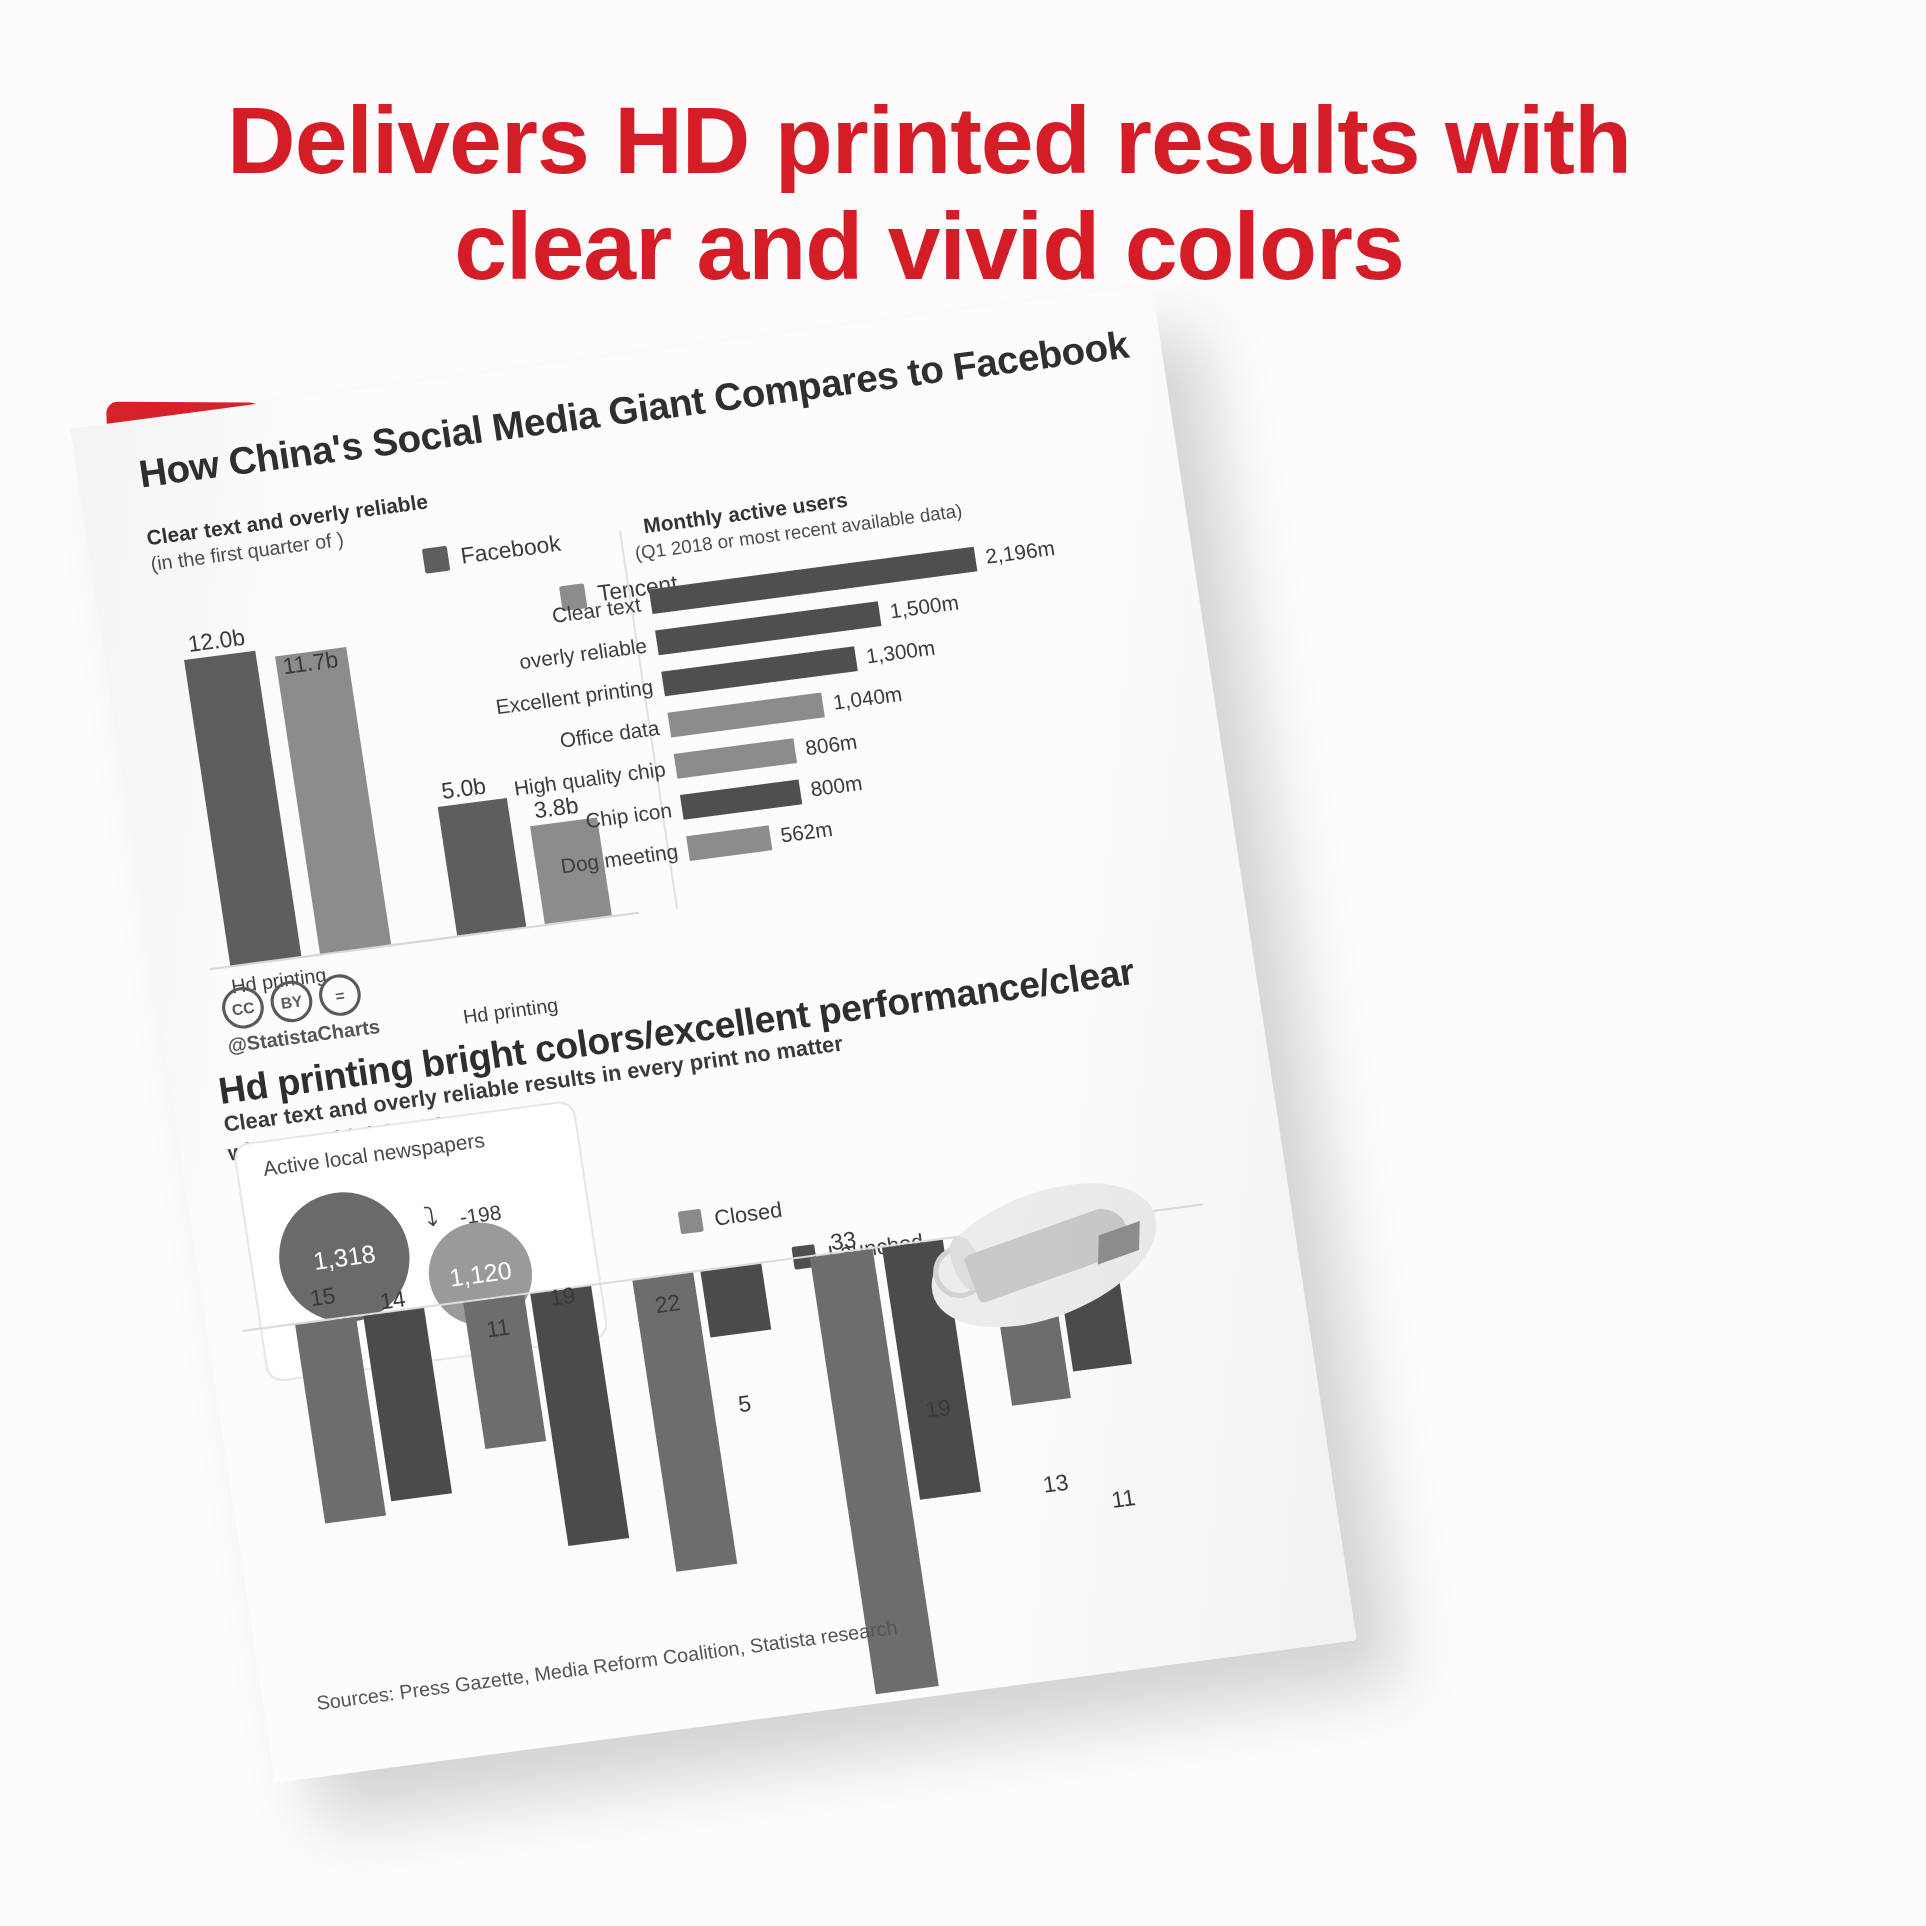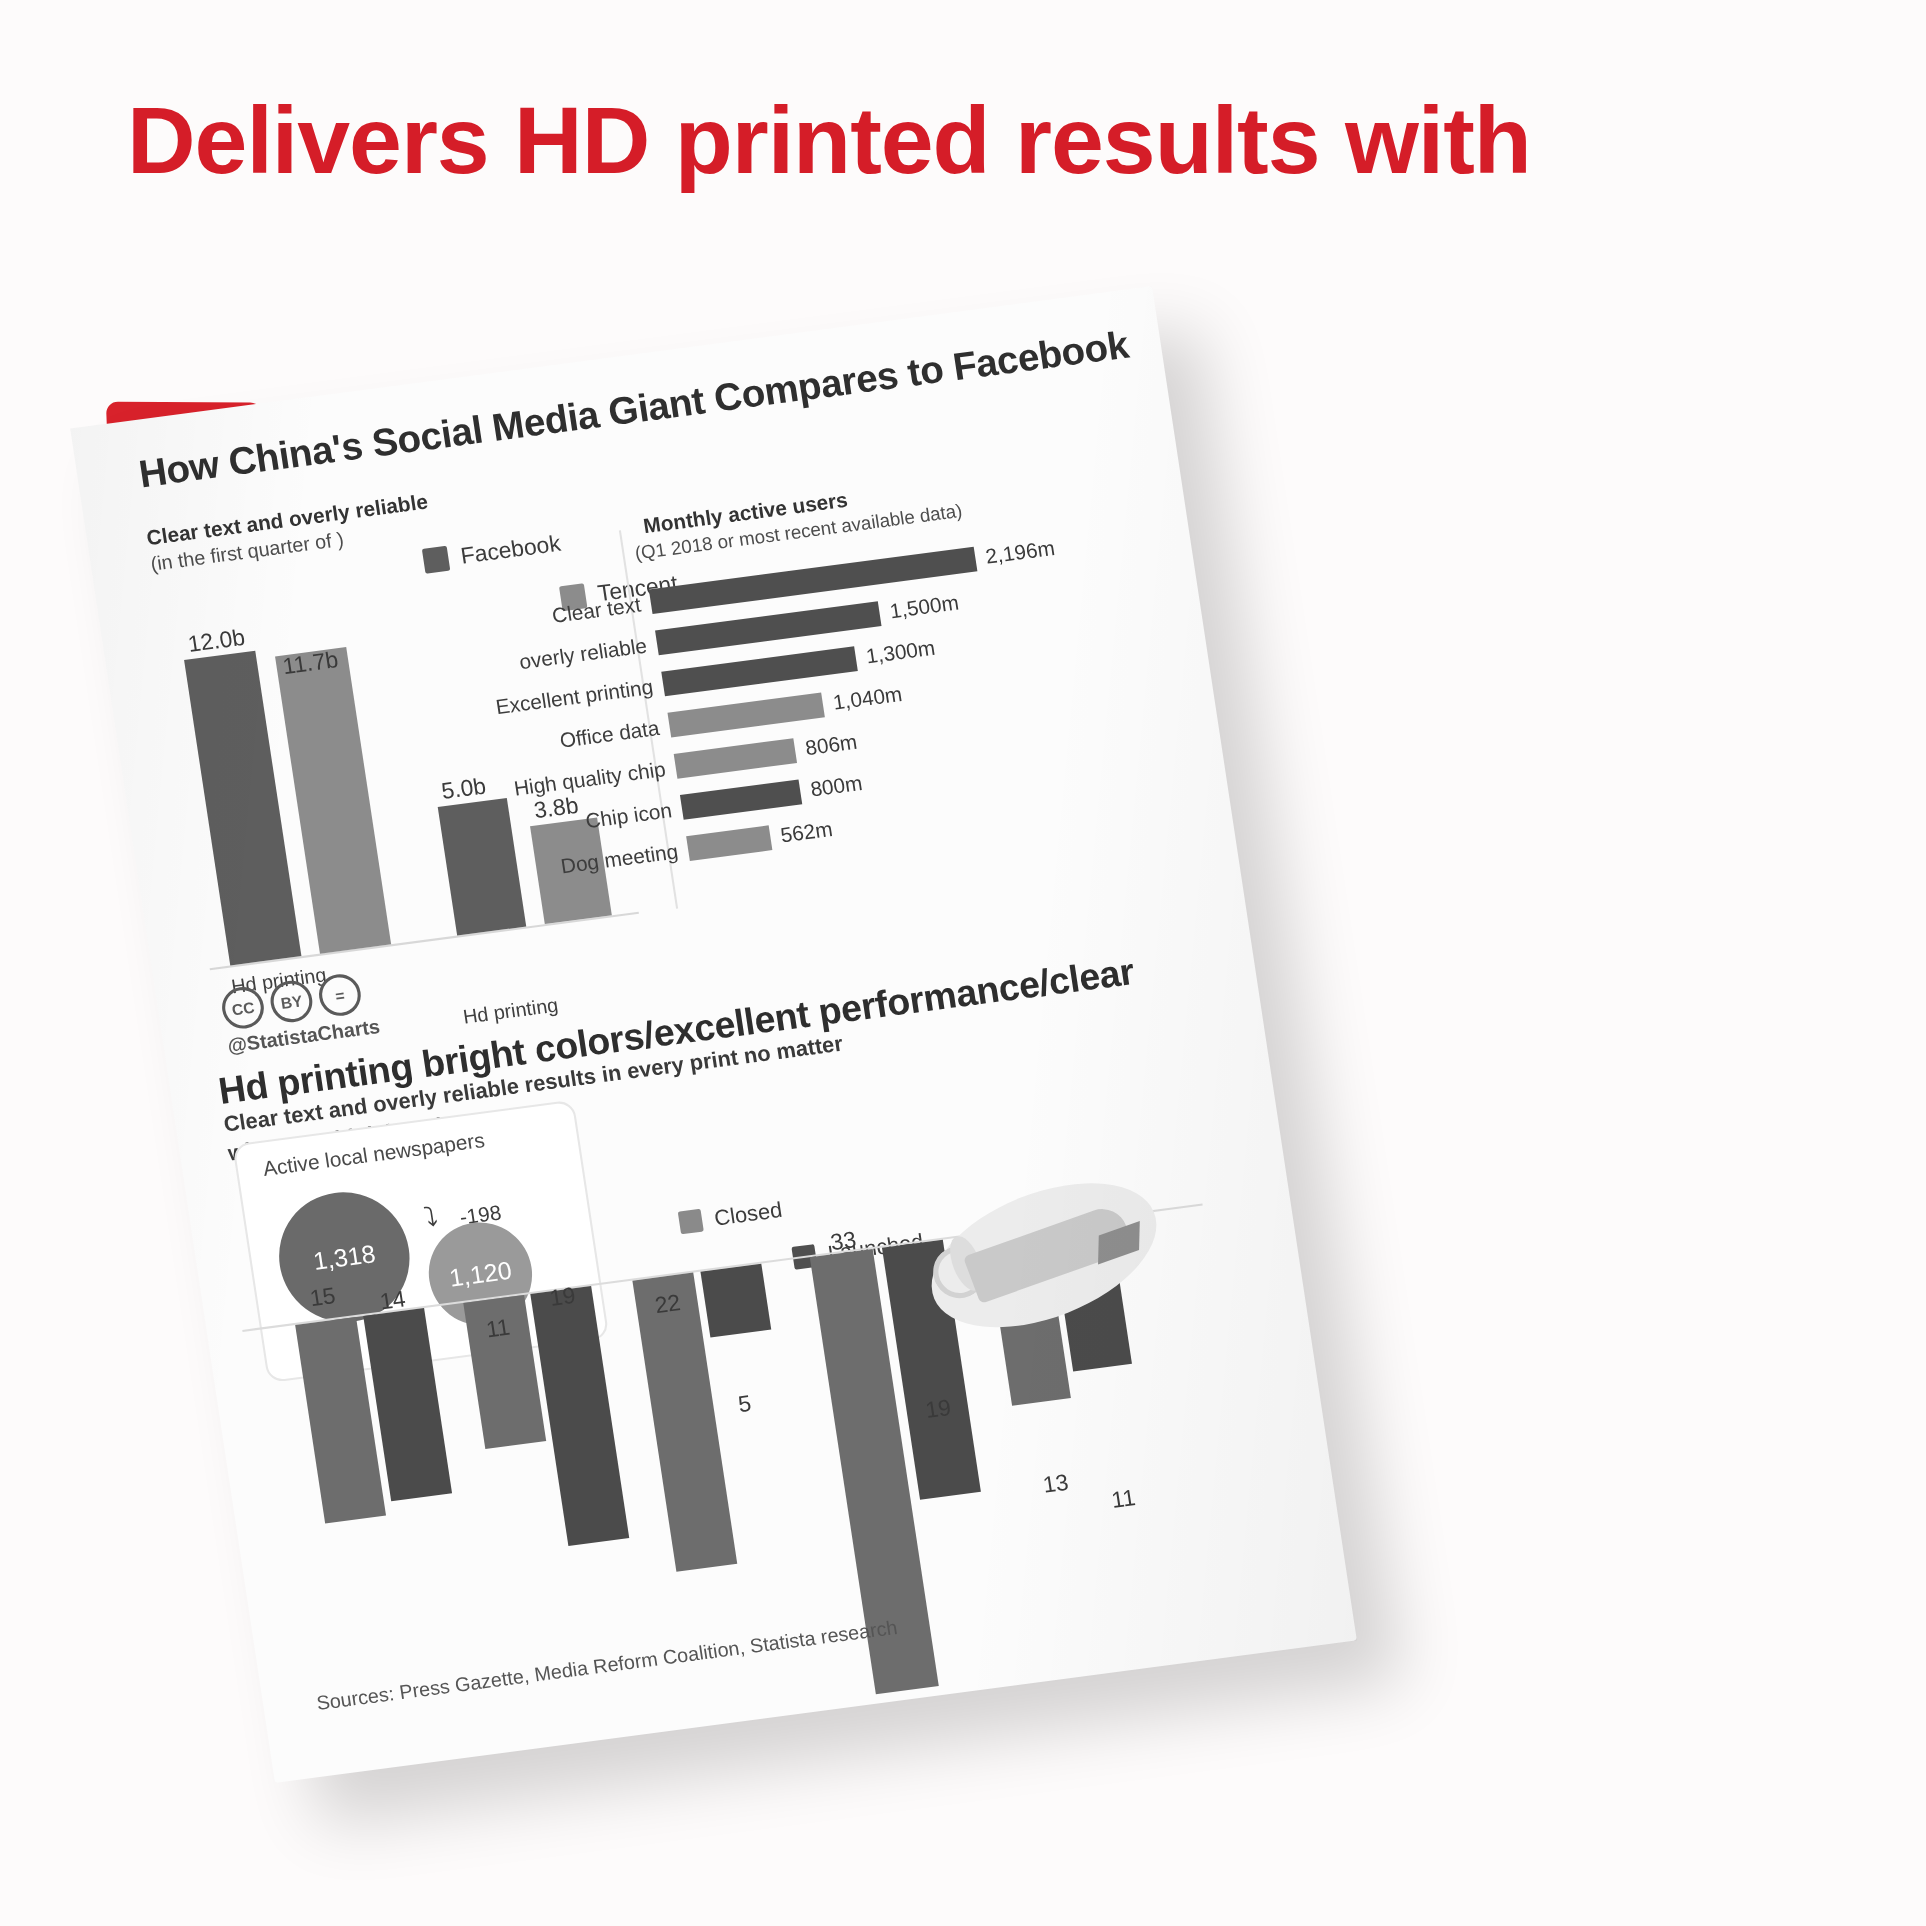--- a/index.html
+++ b/index.html
@@ -15,21 +15,21 @@
   #headline {
     position:absolute;
     left:127px; top:87px;
     width:1604px;
     color:#d51d28;
     font-size:95px;
     font-weight:bold;
     line-height:1.12;
     letter-spacing:-1px;
   }
-  #headline .line { display:block; white-space:nowrap; }
+  #headline .line { display:block; white-space:nowrap;text-align:center; }
 
   
   #doc-icon {
     position:absolute;
     left:109px; top:402px;
     width:156px; height:158px;
     transform: rotate(-2.2deg) skewY(2.5deg);
   }
   #doc-icon .plate {
     position:absolute; inset:0;
@@ -226,20 +226,21 @@
   #sources {
     position:absolute; left:51px; top:1236px;
     font-size:19px; color:#555; white-space:nowrap;
   }
 </style>
 </head>
 <body>
 
 <div id="headline">
   <span class="line">Delivers HD printed results with</span>
+  <span class="line">clear and vivid colors</span>
 </div>
 
 <div id="doc-icon">
   <div class="plate"></div>
   <div class="sheet s1">
     <div class="tick" style="left:8px;  top:26px;"></div>
     <div class="tick" style="left:8px;  top:38px;"></div>
     <div class="tick" style="left:8px;  top:50px;"></div>
     <div class="tick" style="left:8px;  top:61px;"></div>
     <div class="tick" style="left:8px;  top:73px;"></div>

